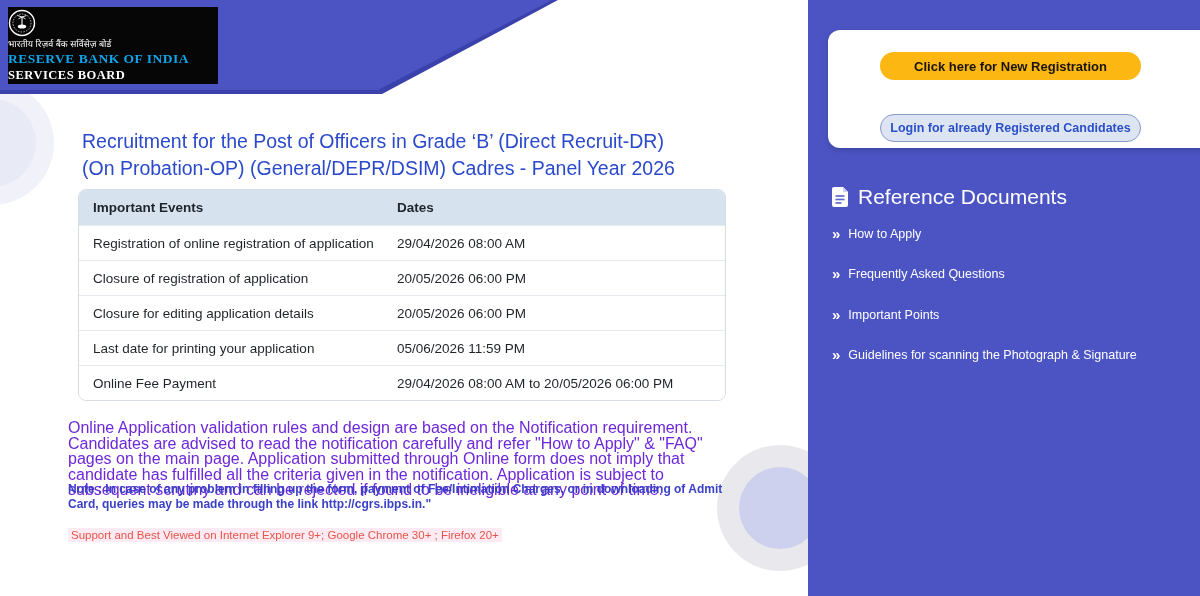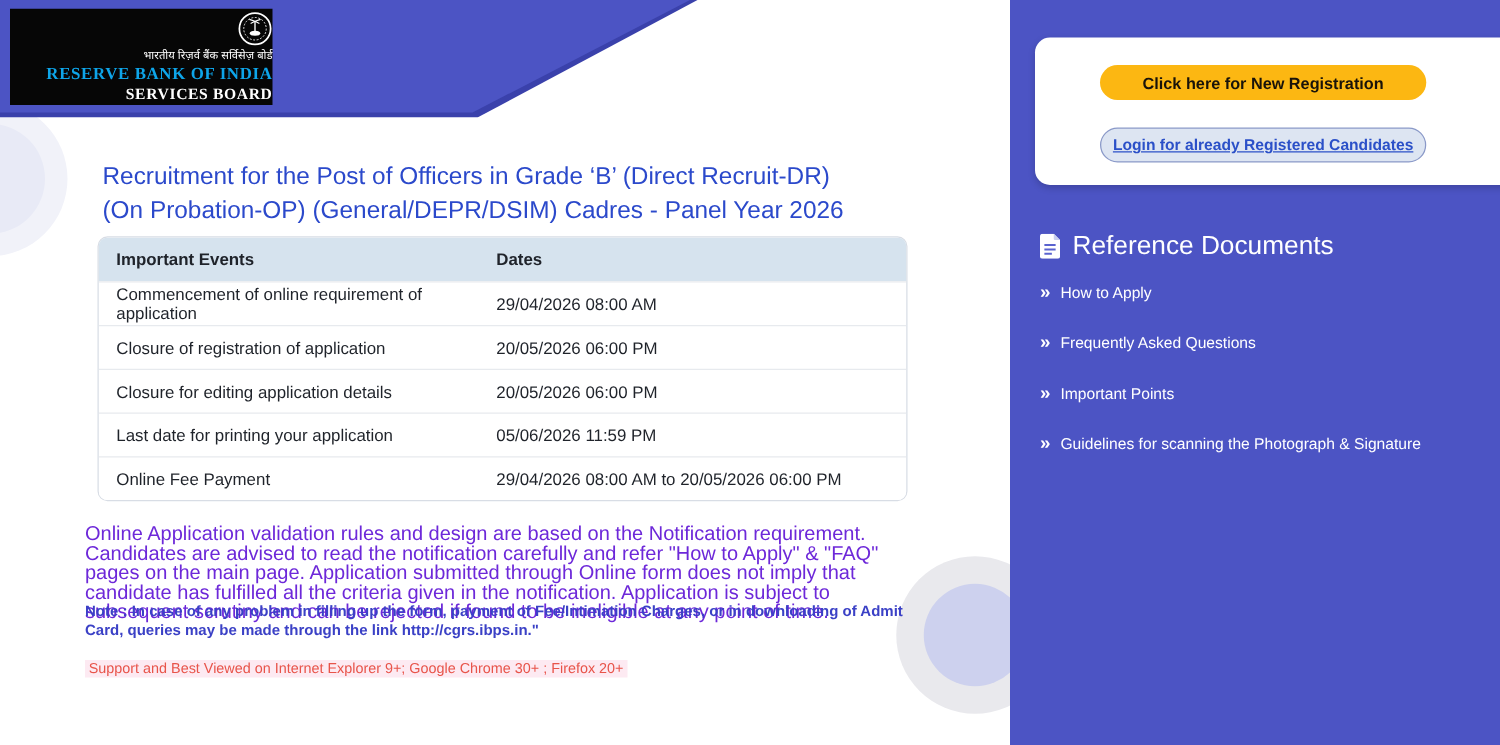--- a/index.html
+++ b/index.html
@@ -20,21 +20,21 @@
   .ring-tl-outer { left:-70px; top:81px;  width:124px; height:124px; background:#f1f2f9; }
   .ring-tl-inner { left:-52px; top:99px;  width:88px;  height:88px;  background:#e8eaf6; }
   .ring-br-outer { left:717px; top:445px; width:126px; height:126px; background:#e9e9ed; }
   .ring-br-inner { left:739px; top:467px; width:82px;  height:82px;  background:#cdd1ee; }
 
   .top-band { position:absolute; left:0; top:0; }
 
   .logo-box {
     position:absolute; left:8px; top:7px; width:210px; height:77px;
     background:#060606; display:flex; flex-direction:column;
-    align-items:flex-end; justify-content:center; text-align:center;
+    align-items:flex-start; justify-content:center; text-align:center;
   }
   .logo-hindi { color:#ffffff; font-size:9px; margin-top:2px; line-height:10px; }
   .logo-line1 { color:#0ea5e9; font-family:"Liberation Serif", serif; font-weight:700;
                 font-size:13.5px; letter-spacing:.5px; margin-top:2px; }
   .logo-line2 { color:#ffffff; font-family:"Liberation Serif", serif; font-weight:700;
                 font-size:12.5px; letter-spacing:.5px; margin-top:1px; }
 
   .page-title {
     position:absolute; left:82px; top:128px; width:616px;
     color:#2b49cb; font-size:19.5px; line-height:27px; font-weight:500;
@@ -69,21 +69,21 @@
     background:#4c54c4;
   }
   .reg-card {
     position:absolute; left:20px; top:30px; width:396px; height:118px;
     background:#ffffff; border-radius:12px; box-shadow:0 2px 6px rgba(0,0,0,.18);
   }
   .btn { position:absolute; left:52px; width:261px; height:28px; border-radius:14px;
          display:flex; align-items:center; justify-content:center;
          font-family:"Liberation Sans", sans-serif; font-weight:700; cursor:pointer; }
   .btn-new   { top:22px; background:#fcb712; border:none; color:#19130a; font-size:13px; }
-  .btn-login { top:72px; background:#dde5f2; border:1px solid #8a99c8; color:#2b50c8; font-size:12.5px;text-decoration:underline; }
+  .btn-login { top:84px; background:#dde5f2; border:1px solid #8a99c8; color:#2b50c8; font-size:12.5px; }
 
   .ref-heading {
     position:absolute; left:24px; top:185px;
     display:flex; align-items:center; gap:10px;
     color:#ffffff; font-size:21px; font-weight:500;
   }
   .ref-link {
     position:absolute; left:24px;
     display:flex; align-items:center; gap:9px;
     color:#ffffff; font-size:12.5px; font-weight:500; cursor:pointer;
@@ -123,21 +123,21 @@
   </div>
 
   <h1 class="page-title">Recruitment for the Post of Officers in Grade ‘B’ (Direct Recruit-DR) (On Probation-OP) (General/DEPR/DSIM) Cadres - Panel Year 2026</h1>
 
   <div class="events-table">
     <div class="t-head">
       <div class="cell-event">Important Events</div>
       <div class="cell-date">Dates</div>
     </div>
     <div class="t-row">
-      <div class="cell-event">Commencement of online requirement of application</div>
+      <div class="cell-event">Registration of online registration of application</div>
       <div class="cell-date">29/04/2026 08:00 AM</div>
     </div>
     <div class="t-row">
       <div class="cell-event">Closure of registration of application</div>
       <div class="cell-date">20/05/2026 06:00 PM</div>
     </div>
     <div class="t-row">
       <div class="cell-event">Closure for editing application details</div>
       <div class="cell-date">20/05/2026 06:00 PM</div>
     </div>

